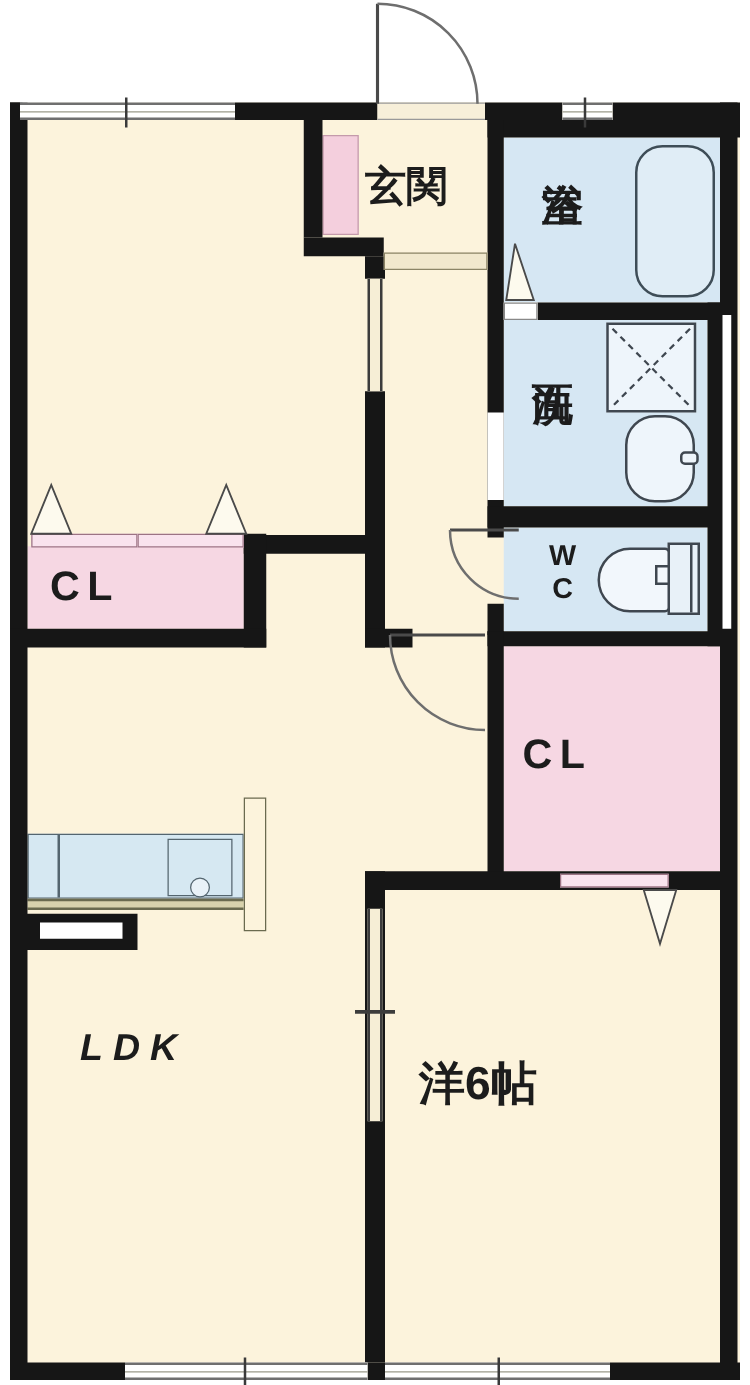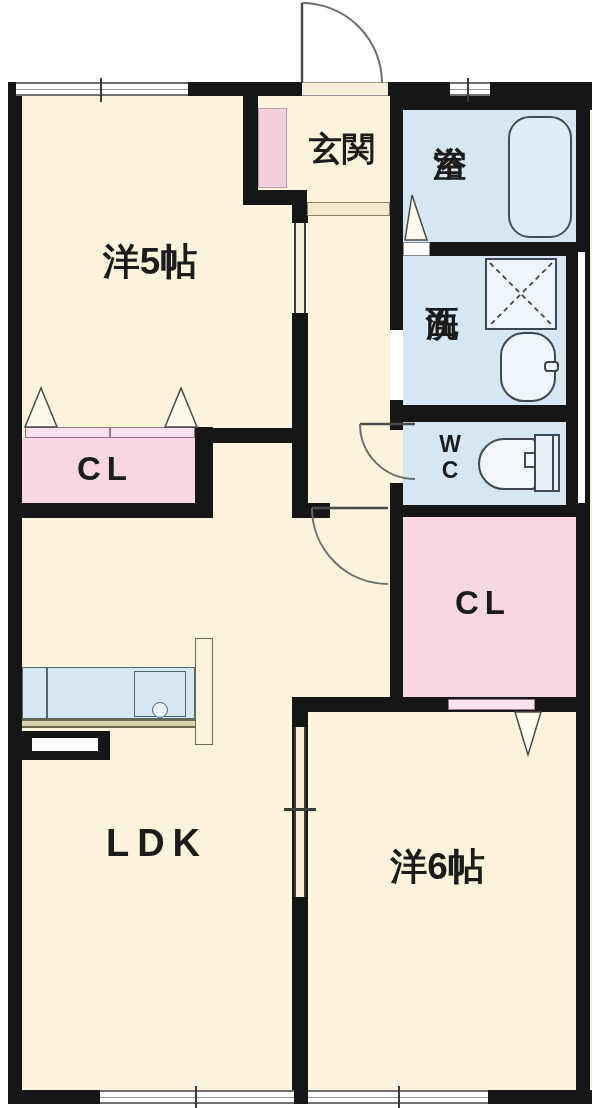--- a/index.html
+++ b/index.html
@@ -11,21 +11,21 @@
     position:relative;width:600px;height:1108px;background:#ffffff;
     overflow:hidden;font-family:"Liberation Sans","DejaVu Sans",sans-serif;
   }
   .abs{position:absolute;}
   .wall{position:absolute;background:var(--wall);}
   .fill{position:absolute;}
   .cream{background:var(--cream);}
   .blue{background:var(--blue);}
   .pink{background:var(--pink);}
   .label{
-    position:absolute;color:#1c1c1c;font-weight:600;text-align:center;
+    position:absolute;color:#1c1c1c;font-weight:600;text-align:left;
     white-space:nowrap;line-height:1.25;
   }
   .vert{writing-mode:vertical-rl;text-align:start;line-height:1.18;}
   .upright{text-orientation:upright;}
   .win-h{
     position:absolute;background:#ffffff;
     border-top:2px solid #6f6f6f;border-bottom:2px solid #6f6f6f;
     box-sizing:border-box;
   }
   .win-h::after{
@@ -143,23 +143,22 @@
     <polygon points="165,427 197,427 181,388" fill="#fdfaee" stroke="#4a4a4a" stroke-width="1.5"></polygon>
 
     <polygon points="405,240 427,240 412,195" fill="#fdfaee" stroke="#4a4a4a" stroke-width="1.5"></polygon>
 
     <polygon points="515,712 541,712 528,755" fill="#fdfaee" stroke="#4a4a4a" stroke-width="1.5"></polygon>
 
     <line x1="490" y1="263" x2="552" y2="325" stroke="#3f4750" stroke-width="1.8" stroke-dasharray="5,4"></line>
     <line x1="552" y1="263" x2="490" y2="325" stroke="#3f4750" stroke-width="1.8" stroke-dasharray="5,4"></line>
   </svg>
 
-  <div class="label" style="left:55px;top:239px;width:190px;font-size:37px;">洋5帖</div>
   <div class="label" style="left:292px;top:128px;width:100px;font-size:33px;">玄関</div>
   <div class="label vert" style="left:430px;top:120px;height:104px;font-size:33px;">浴室</div>
   <div class="label vert" style="left:422px;top:281px;height:104px;font-size:33px;">洗面</div>
   <div class="label vert upright" style="left:436px;top:431px;height:64px;font-size:23px;font-weight:700;">WC</div>
   <div class="label" style="left:40px;top:448px;width:130px;font-size:33px;letter-spacing:6px;">CL</div>
   <div class="label" style="left:418px;top:582px;width:130px;font-size:33px;letter-spacing:6px;">CL</div>
-  <div class="label" style="left:52px;top:820px;width:210px;font-size:38px;letter-spacing:8px;">LDK</div>
+  <div class="label" style="left:64px;top:820px;width:210px;font-size:30px;letter-spacing:8px;font-style:italic;">LDK</div>
   <div class="label" style="left:335px;top:844px;width:205px;font-size:37px;">洋6帖</div>
 
 </div>
 
 </body></html>

